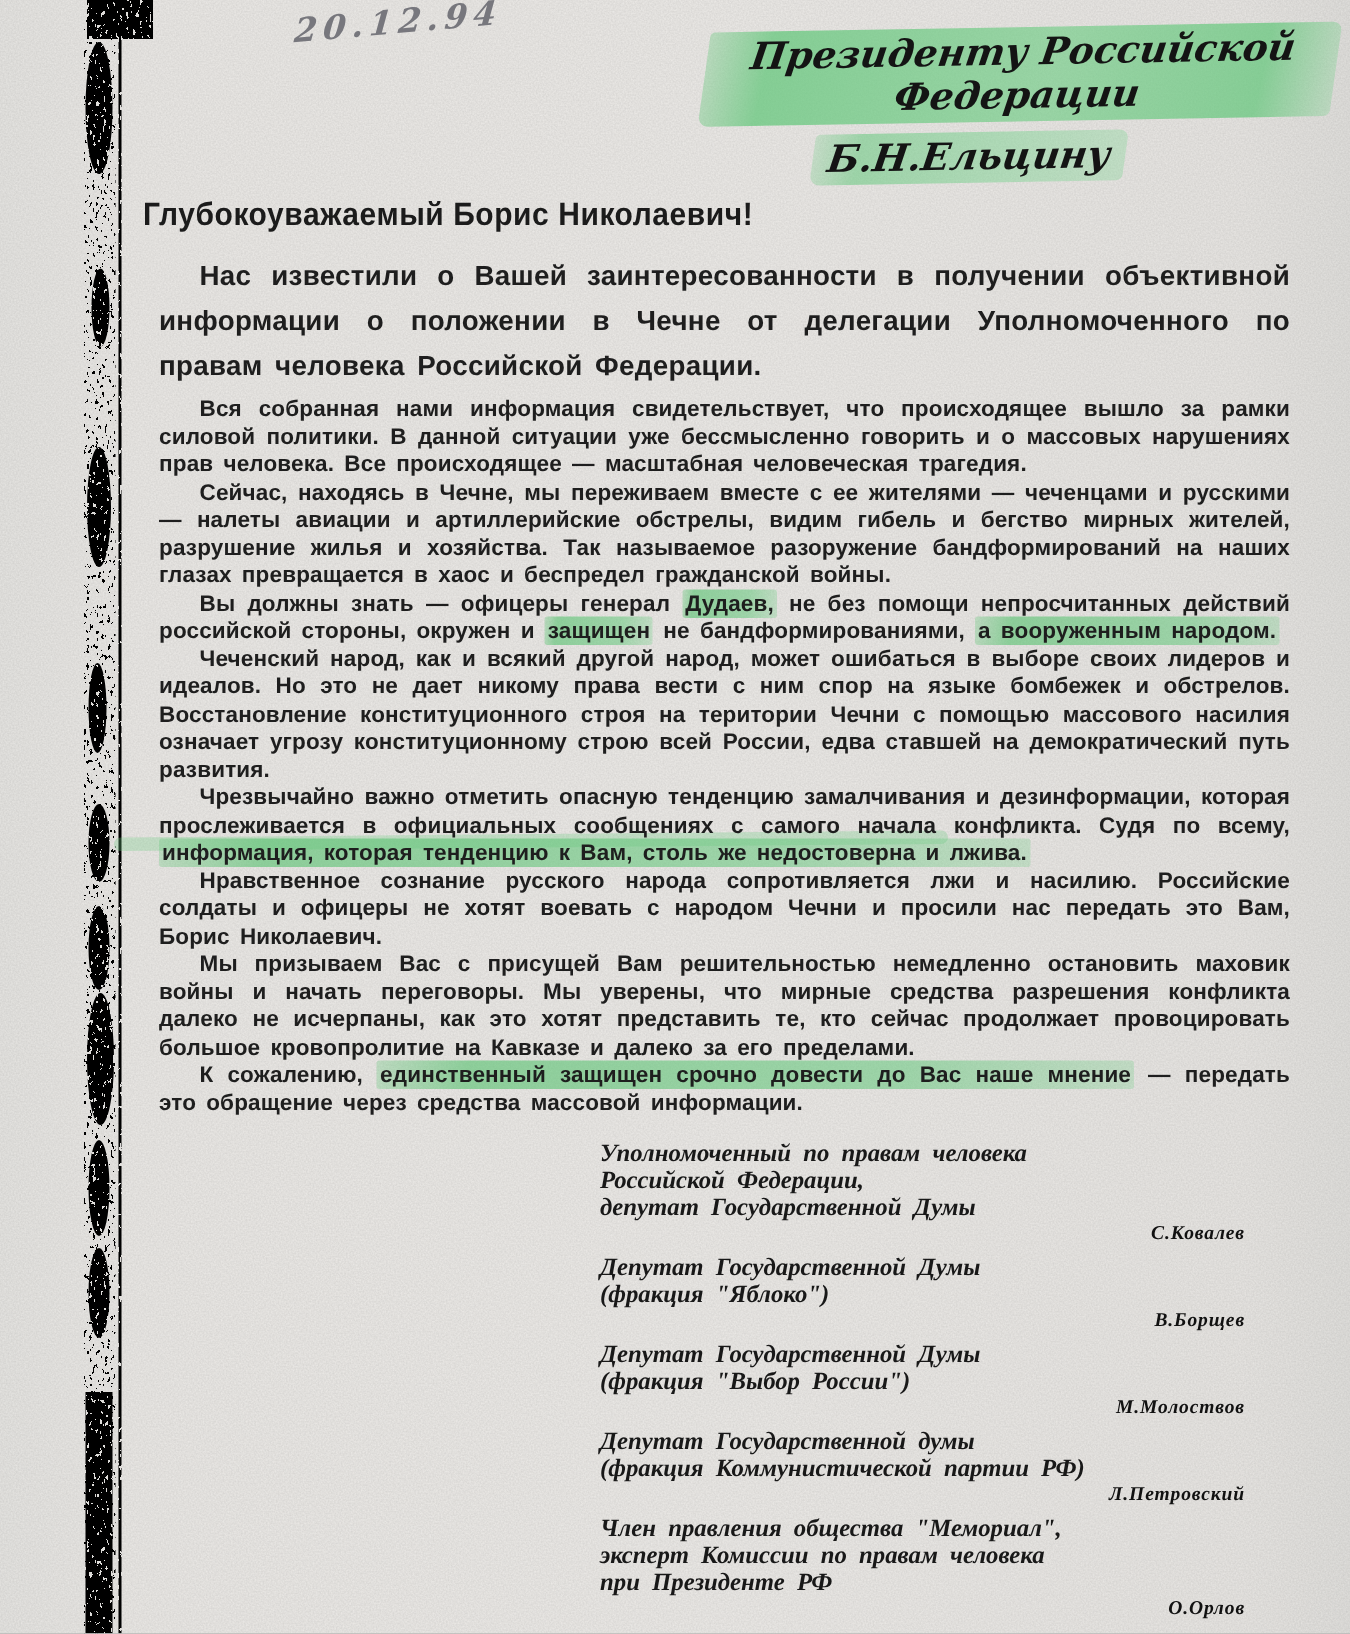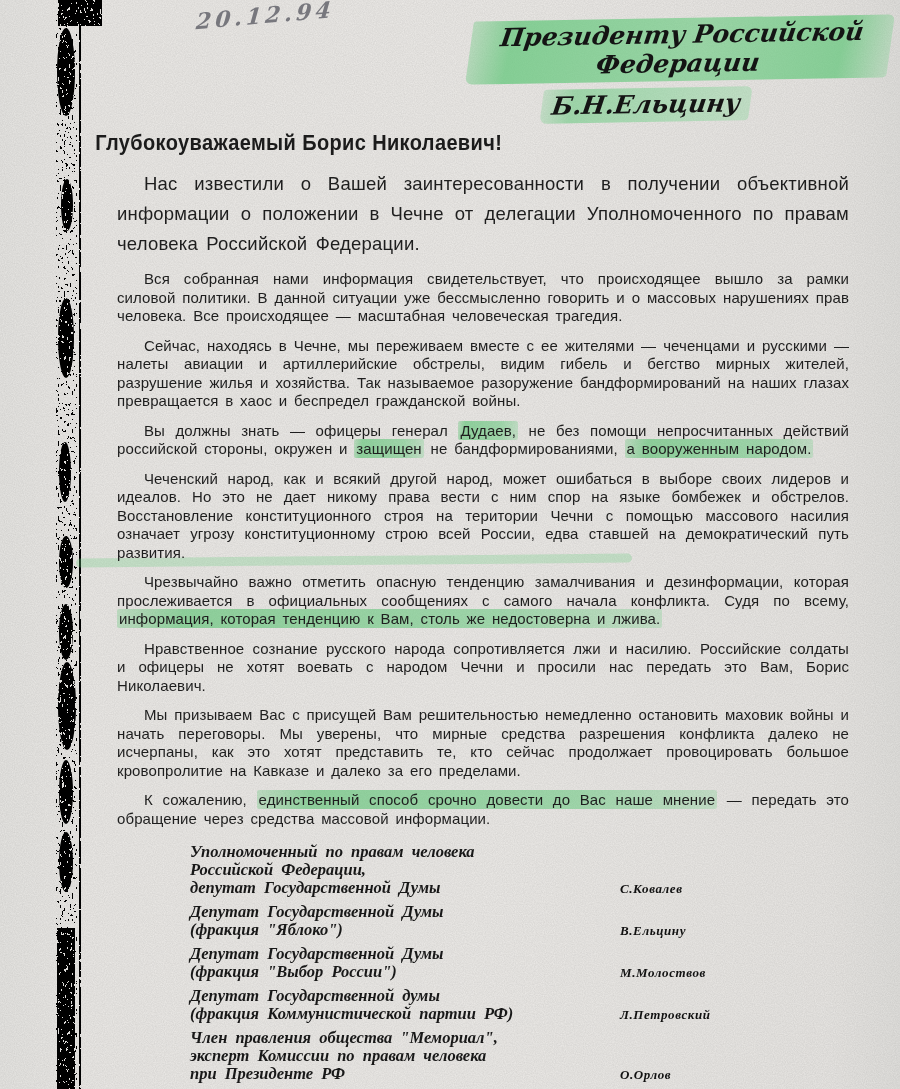--- a/index.html
+++ b/index.html
@@ -35,40 +35,40 @@
   
   .body-col{position:absolute;left:106px;top:131px;width:754px;}
   .salutation{
     margin:0 0 13px 0;text-align:left;font-weight:bold;
   }
   .salutation span{
     display:inline-block;font-size:21.5px;letter-spacing:.4px;
     transform:scaleX(.93) translateX(-28px);white-space:nowrap;
   }
   .p{
-    margin:11px;text-align:justify;text-indent:27px;
-    font-size:15px;line-height:18.5px;font-weight:normal;
+    margin:0;text-align:justify;text-indent:27px;
+    font-size:15px;line-height:18.5px;font-weight:bold;
     word-spacing:2.5px;letter-spacing:.1px;color:#1e1e1e;
   }
   .p.first{font-size:18.5px;line-height:30px;word-spacing:3px;margin-bottom:5px;letter-spacing:.2px;}
   .hl{
     background:linear-gradient(97deg, rgba(98,198,120,.30), rgba(88,194,112,.62) 12%, rgba(100,200,124,.55) 70%, rgba(110,205,132,.28));
     border-radius:2px;padding:1px 2px;
     -webkit-box-decoration-break:clone;box-decoration-break:clone;
   }
   .smear{
     position:absolute;background:rgba(112,204,134,.30);
     border-radius:5px;transform:rotate(-.5deg);pointer-events:none;
   }
   
   .sig-block{
     margin:15px 0 0 84px;width:640px;
     font-family:"Liberation Serif",serif;font-style:italic;font-weight:bold;
   }
-  .sig-row{display:flex;align-items:flex-end;margin-bottom:6px;}
+  .sig-row{display:flex;align-items:flex-end;margin-bottom:6px;flex-direction:column;}
   .sig-titles{width:430px;font-size:16.5px;line-height:18px;word-spacing:4px;color:#181818;}
   .sig-name{font-size:13px;letter-spacing:.6px;white-space:nowrap;color:#111;}
   .dateline{
     margin:25px 0 0 30px;font-size:12px;font-weight:bold;word-spacing:3px;color:#1c1c1c;
   }
 </style>
 </head>
 <body>
 
 <div class="page">
@@ -133,39 +133,39 @@
     </div>
 
     <p class="p first"><span>Нас известили о Вашей заинтересованности в получении объективной информации о положении в Чечне от делегации Уполномоченного по правам человека Российской Федерации.</span></p>
     <p class="p"><span>Вся собранная нами информация свидетельствует, что происходящее вышло за рамки силовой политики. В данной ситуации уже бессмысленно говорить и о массовых нарушениях прав человека. Все происходящее — масштабная человеческая трагедия.</span></p>
     <p class="p"><span>Сейчас, находясь в Чечне, мы переживаем вместе с ее жителями — чеченцами и русскими — налеты авиации и артиллерийские обстрелы, видим гибель и бегство мирных жителей, разрушение жилья и хозяйства. Так называемое разоружение бандформирований на наших глазах превращается в хаос и беспредел гражданской войны.</span></p>
     <p class="p"><span>Вы должны знать — офицеры генерал </span><span class="hl">Дудаев,</span><span> не без помощи непросчитанных действий российской стороны, окружен и </span><span class="hl">защищен</span><span> не бандформированиями, </span><span class="hl">а вооруженным народом.</span></p>
     <p class="p"><span>Чеченский народ, как и всякий другой народ, может ошибаться в выборе своих лидеров и идеалов. Но это не дает никому права вести с ним спор на языке бомбежек и обстрелов. Восстановление конституционного строя на територии Чечни с помощью массового насилия означает угрозу конституционному строю всей России, едва ставшей на демократический путь развития.</span></p>
     <p class="p"><span>Чрезвычайно важно отметить опасную тенденцию замалчивания и дезинформации, которая прослеживается в официальных сообщениях с самого начала конфликта. Судя по всему, </span><span class="hl">информация, которая тенденцию к Вам, столь же недостоверна и лжива.</span></p>
     <p class="p"><span>Нравственное сознание русского народа сопротивляется лжи и насилию. Российские солдаты и офицеры не хотят воевать с народом Чечни и просили нас передать это Вам, Борис Николаевич.</span></p>
     <p class="p"><span>Мы призываем Вас с присущей Вам решительностью немедленно остановить маховик войны и начать переговоры. Мы уверены, что мирные средства разрешения конфликта далеко не исчерпаны, как это хотят представить те, кто сейчас продолжает провоцировать большое кровопролитие на Кавказе и далеко за его пределами.</span></p>
-    <p class="p"><span>К сожалению, </span><span class="hl">единственный способ срочно довести до Вас наше мнение</span><span> — передать это обращение через средства массовой информации.</span></p>
+    <p class="p"><span>К сожалению, </span><span class="hl">единственный защищен срочно довести до Вас наше мнение</span><span> — передать это обращение через средства массовой информации.</span></p>
 
     <div class="sig-block">
 
       <div class="sig-row">
         <div class="sig-titles">
           <div>Уполномоченный по правам человека</div>
           <div>Российской Федерации,</div>
           <div>депутат Государственной Думы</div>
         </div>
         <div class="sig-name">С.Ковалев</div>
       </div>
 
       <div class="sig-row">
         <div class="sig-titles">
           <div>Депутат Государственной Думы</div>
           <div>(фракция "Яблоко")</div>
         </div>
-        <div class="sig-name">В.Ельцину</div>
+        <div class="sig-name">В.Борщев</div>
       </div>
 
       <div class="sig-row">
         <div class="sig-titles">
           <div>Депутат Государственной Думы</div>
           <div>(фракция "Выбор России")</div>
         </div>
         <div class="sig-name">М.Молоствов</div>
       </div>
 

